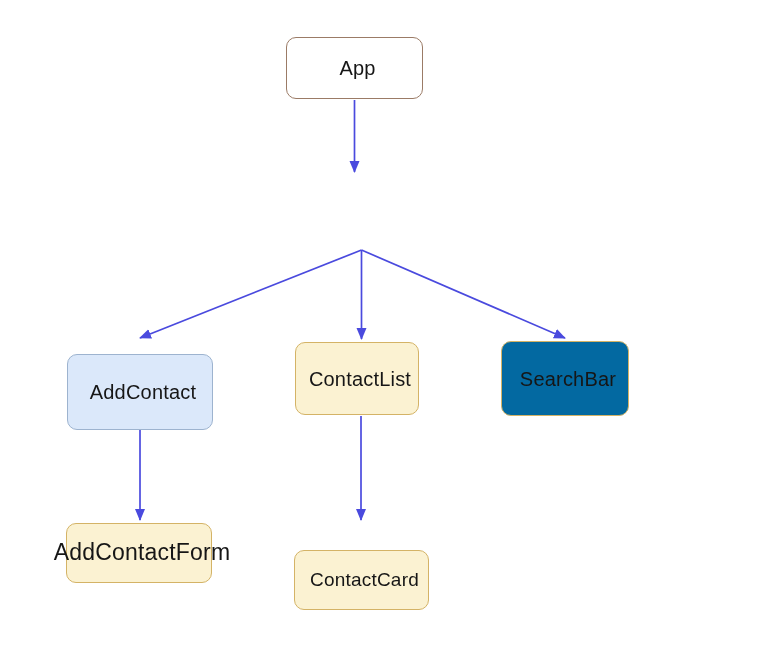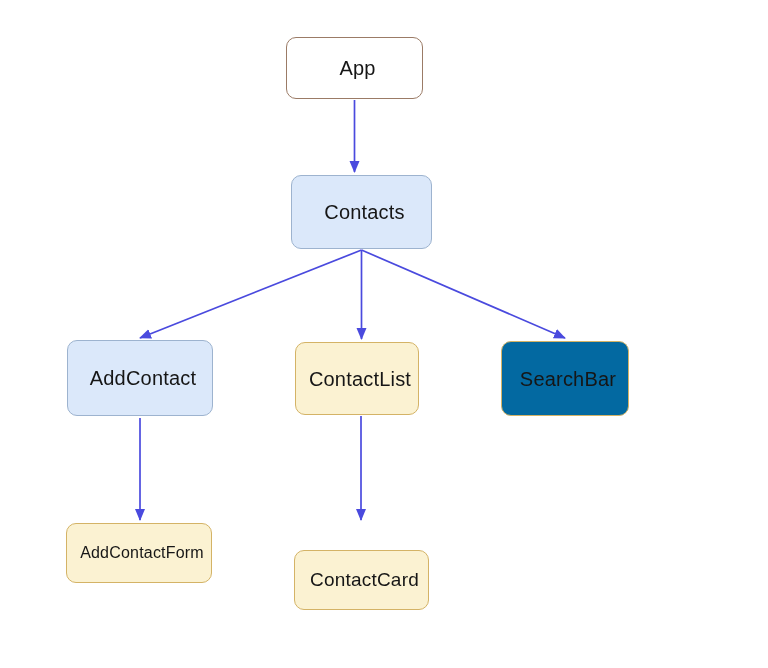--- a/index.html
+++ b/index.html
@@ -53,31 +53,28 @@
       <line x1="361.5" y1="250" x2="140" y2="338" stroke="#4a4ade" stroke-width="1.7" marker-end="url(#arrowhead)"></line>
       <line x1="361.5" y1="250" x2="361.5" y2="339" stroke="#4a4ade" stroke-width="1.7" marker-end="url(#arrowhead)"></line>
       <line x1="361.5" y1="250" x2="565" y2="338" stroke="#4a4ade" stroke-width="1.7" marker-end="url(#arrowhead)"></line>
       <line x1="140" y1="418" x2="140" y2="520" stroke="#4a4ade" stroke-width="1.7" marker-end="url(#arrowhead)"></line>
       <line x1="361" y1="416" x2="361" y2="520" stroke="#4a4ade" stroke-width="1.7" marker-end="url(#arrowhead)"></line>
     </svg>
 
 <div class="node" style="left: 286px; top: 37px; width: 137px; height: 62px; background: rgb(255, 255, 255); border-color: rgb(155, 123, 102); font-size: 20px; color: rgb(22, 22, 22);">
       <span>App</span>
     </div>
-    <div class="node" style="left: 291px; top: 175px; width: 141px; height: 74px; background: rgb(219, 232, 250); border-color: rgb(157, 179, 207); font-size: 20px; color: rgb(22, 22, 22);">
-      <span>Contacts</span>
-    </div>
-    <div class="node" style="left: 67px; top: 340px; width: 146px; height: 76px; background: rgb(219, 232, 250); border-color: rgb(157, 179, 207); font-size: 20px; color: rgb(22, 22, 22);">
+    <div class="node" style="left: 67px; top: 354px; width: 146px; height: 76px; background: rgb(219, 232, 250); border-color: rgb(157, 179, 207); font-size: 20px; color: rgb(22, 22, 22);">
       <span>AddContact</span>
     </div>
     <div class="node" style="left: 295px; top: 342px; width: 124px; height: 73px; background: rgb(251, 242, 210); border-color: rgb(212, 179, 102); font-size: 20px; color: rgb(22, 22, 22); text-align: center;">
       <span>ContactList</span>
     </div>
     <div class="node" style="left: 501px; top: 341px; width: 128px; height: 75px; background: #0369a1; border-color: rgb(212, 179, 102); font-size: 20px; color: rgb(22, 22, 22);">
       <span>SearchBar</span>
     </div>
-    <div class="node" style="left: 66px; top: 523px; width: 146px; height: 60px; background: rgb(251, 242, 210); border-color: rgb(212, 179, 102); font-size: 16px; color: rgb(22, 22, 22);">
+    <div class="node" style="left: 66px; top: 523px; width: 146px; height: 60px; background: rgb(251, 242, 210); border-color: rgb(212, 179, 102); font-size: 23px; color: rgb(22, 22, 22);">
       <span>AddContactForm</span>
     </div>
     <div class="node" style="left: 294px; top: 523px; width: 135px; height: 60px; background: rgb(251, 242, 210); border-color: rgb(212, 179, 102); font-size: 19px; color: rgb(22, 22, 22); margin-top: 27px;">
       <span>ContactCard</span>
     </div>
   </div>
 
 </body></html>

